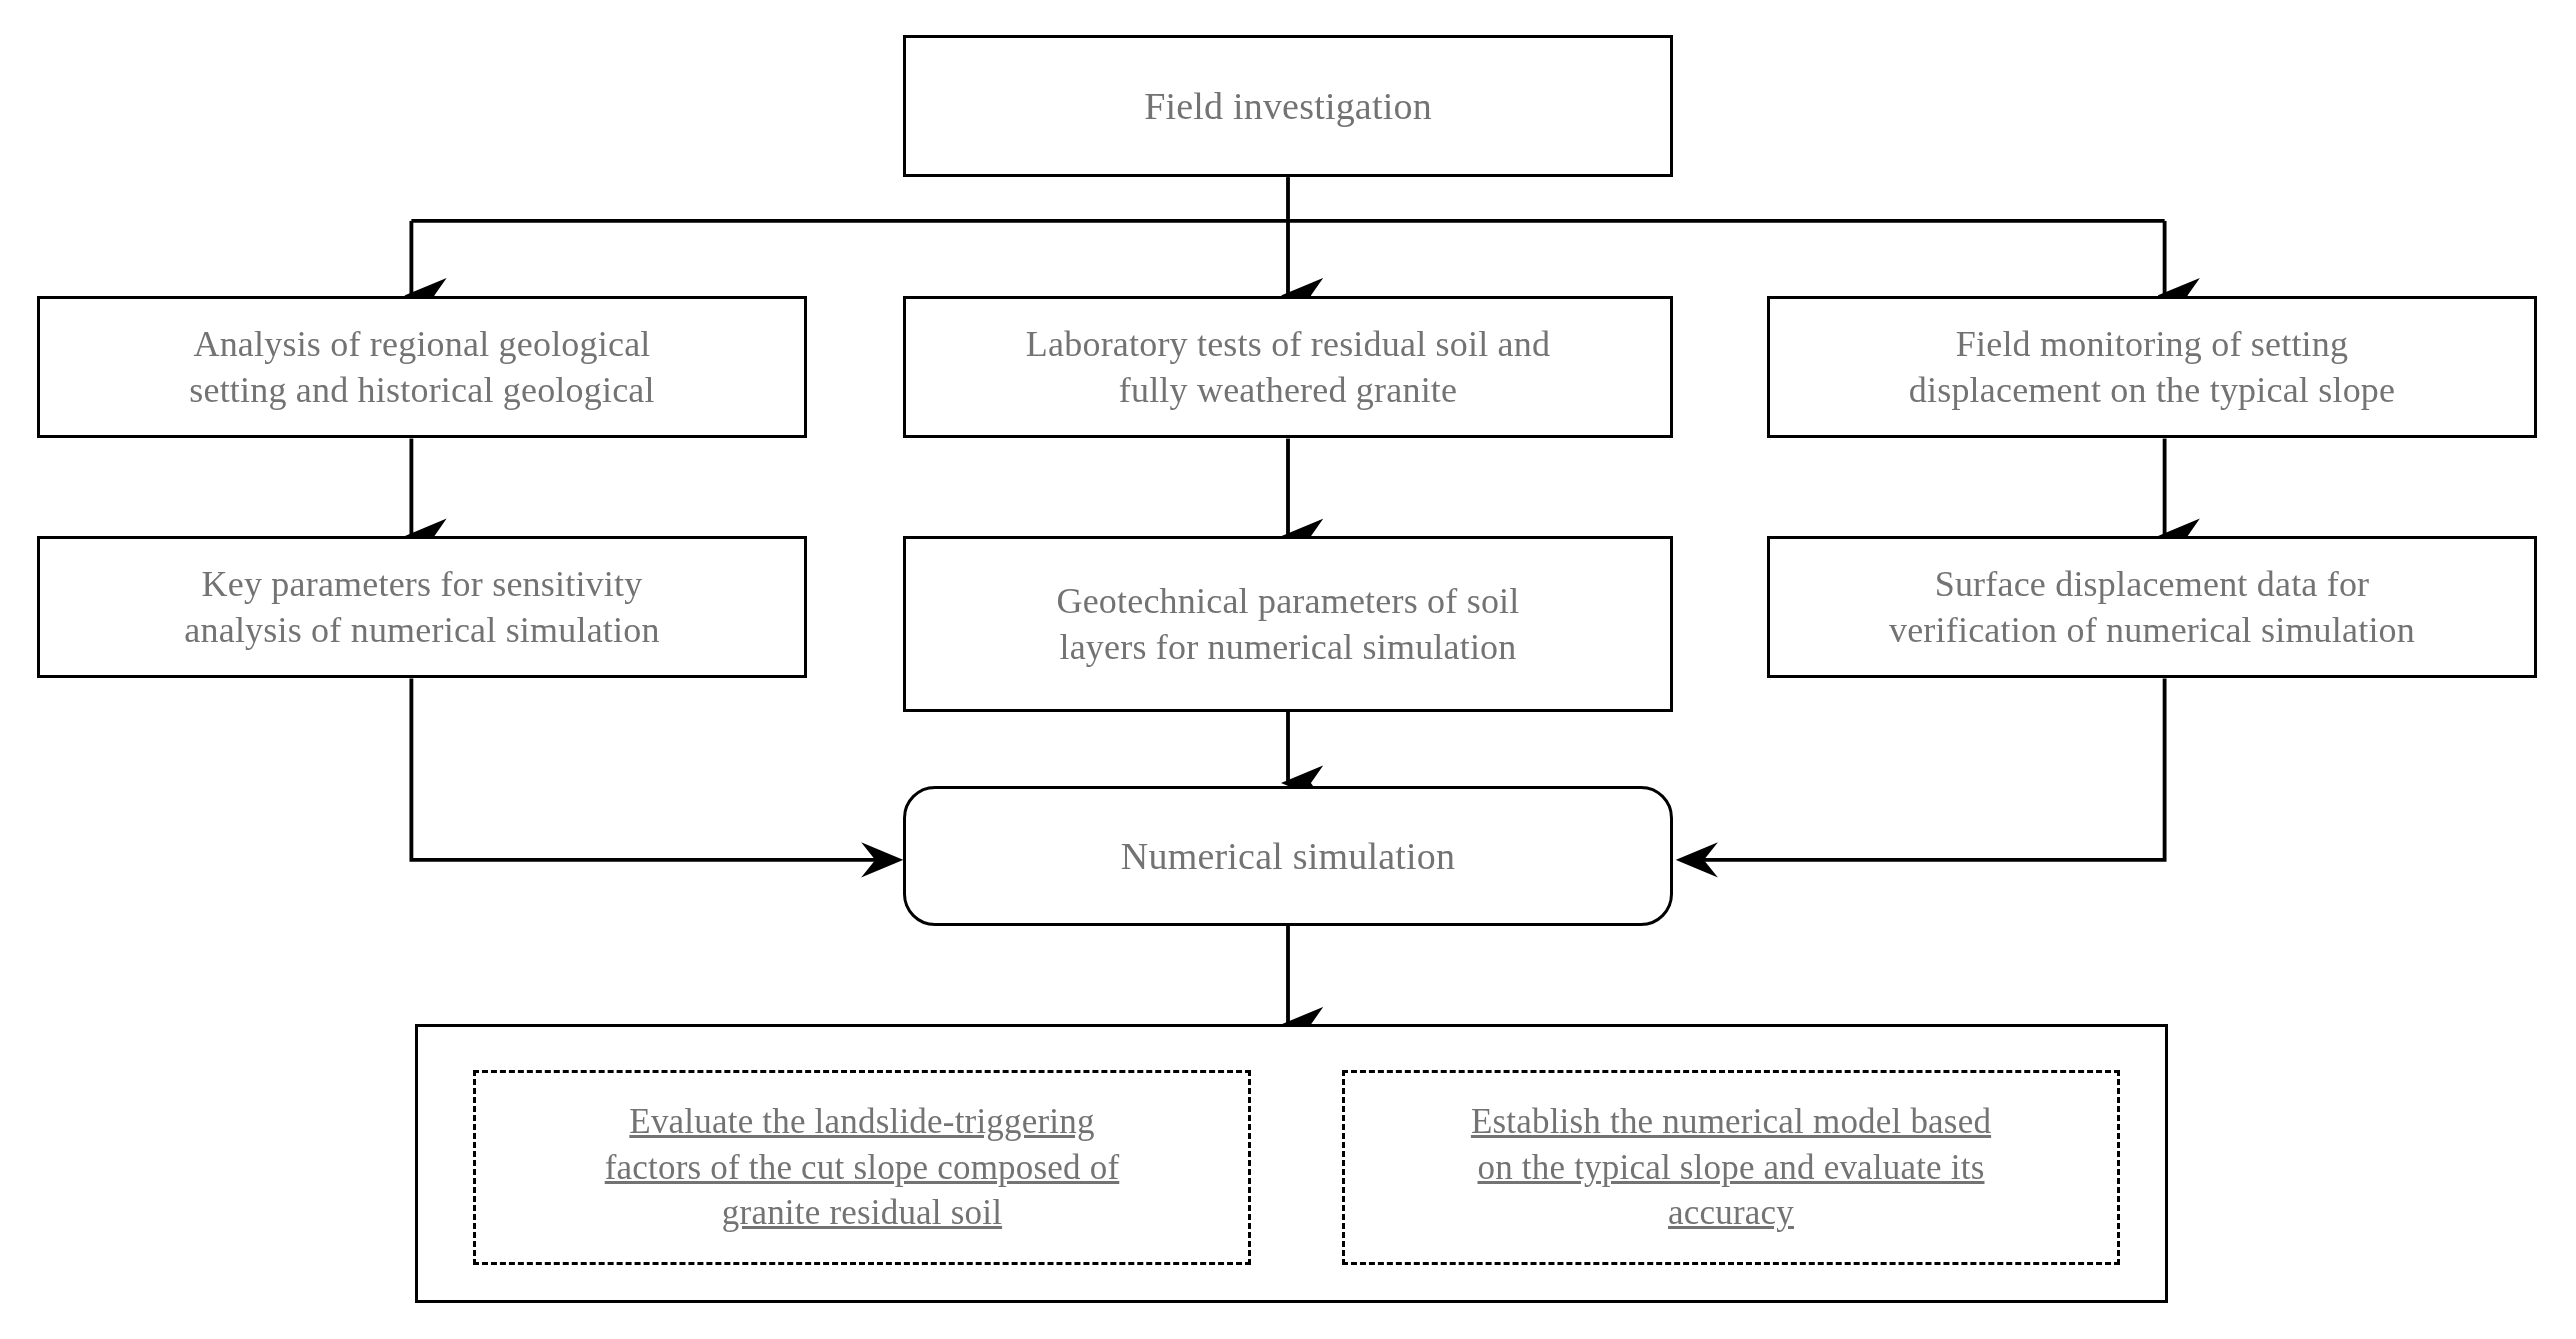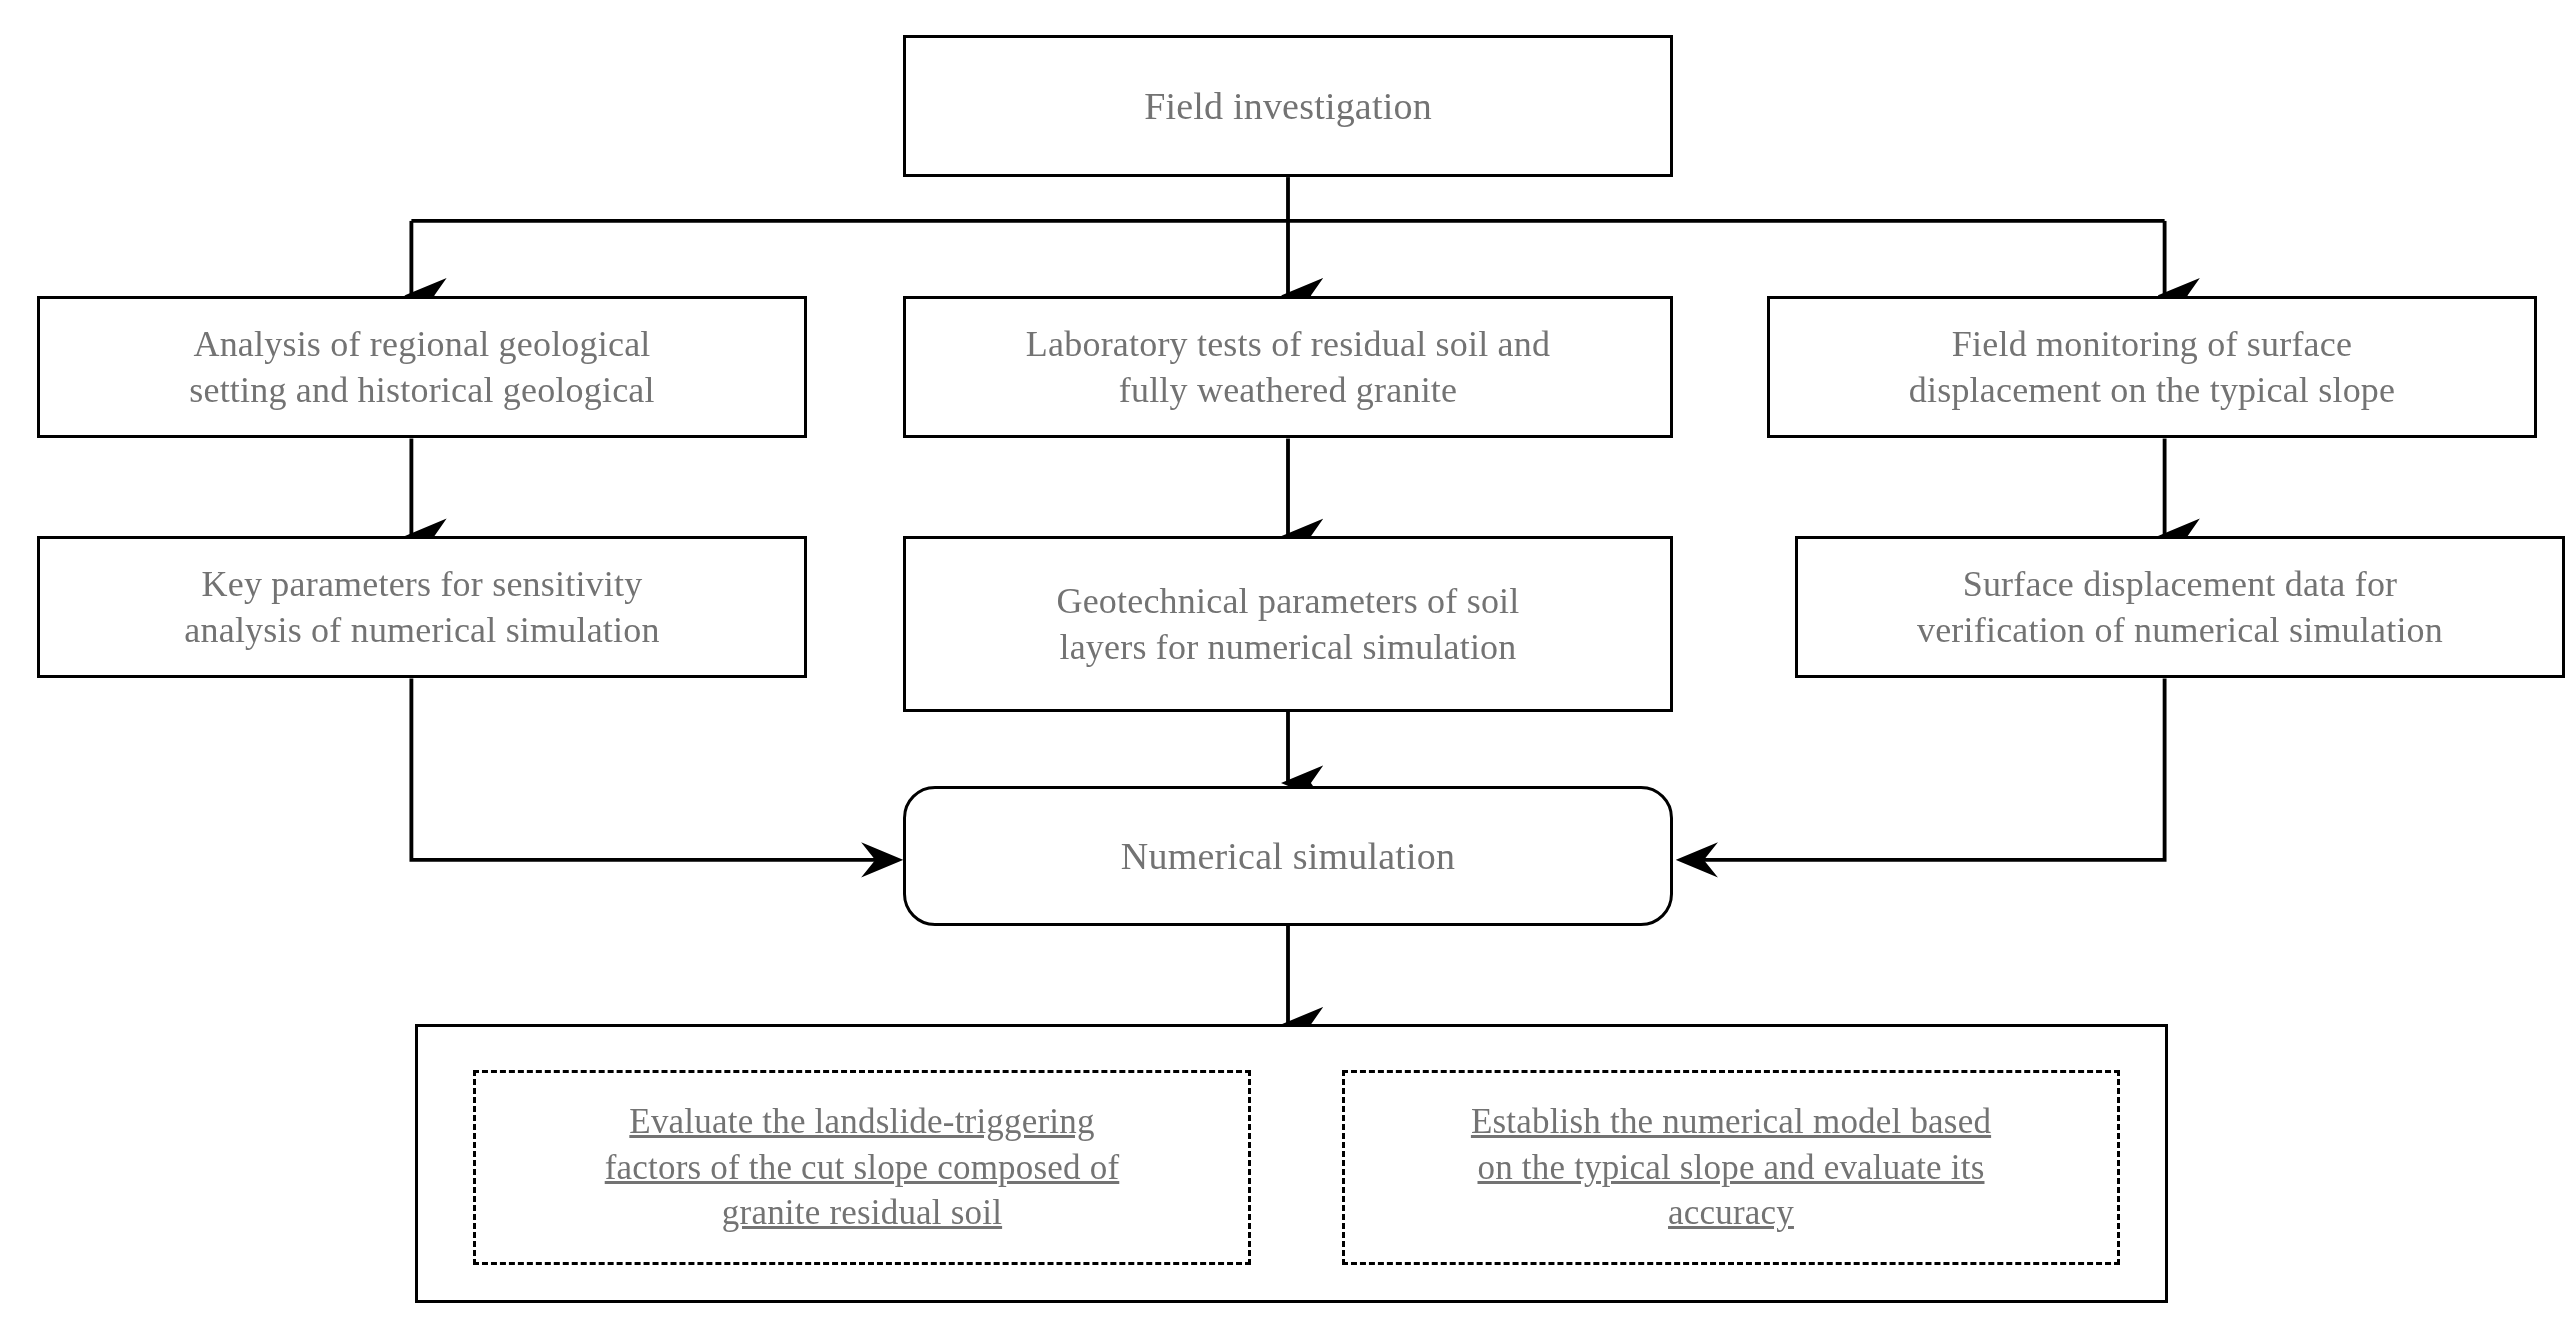--- a/index.html
+++ b/index.html
@@ -113,35 +113,35 @@
     <span class="label">Analysis of regional geological
 setting and historical geological</span>
   </div>
 
   <div class="node" style="left:903px; top:296px; width:770px; height:142px;">
     <span class="label">Laboratory tests of residual soil and
 fully weathered granite</span>
   </div>
 
   <div class="node" style="left:1767px; top:296px; width:770px; height:142px;">
-    <span class="label">Field monitoring of surface
+    <span class="label">Field monitoring of setting
 displacement  on the typical slope</span>
   </div>
 
   <div class="node" style="left:37px; top:536px; width:770px; height:142px;">
     <span class="label">Key parameters  for sensitivity
 analysis  of numerical  simulation</span>
   </div>
 
   <div class="node" style="left:903px; top:536px; width:770px; height:176px;">
     <span class="label">Geotechnical  parameters of soil
 layers for numerical  simulation</span>
   </div>
 
-  <div class="node" style="left:1767px; top:536px; width:770px; height:142px;margin-left:28px;">
+  <div class="node" style="left:1767px; top:536px; width:770px; height:142px;">
     <span class="label">Surface displacement  data for
 verification  of numerical  simulation</span>
   </div>
 
   <div class="node" style="left:903px; top:786px; width:770px; height:140px;border-radius:32px;">
     <span class="label label-big">Numerical simulation</span>
   </div>
 
   <div class="container-box" style="left:415px; top:1024px; width:1753px; height:279px;"></div>
 

